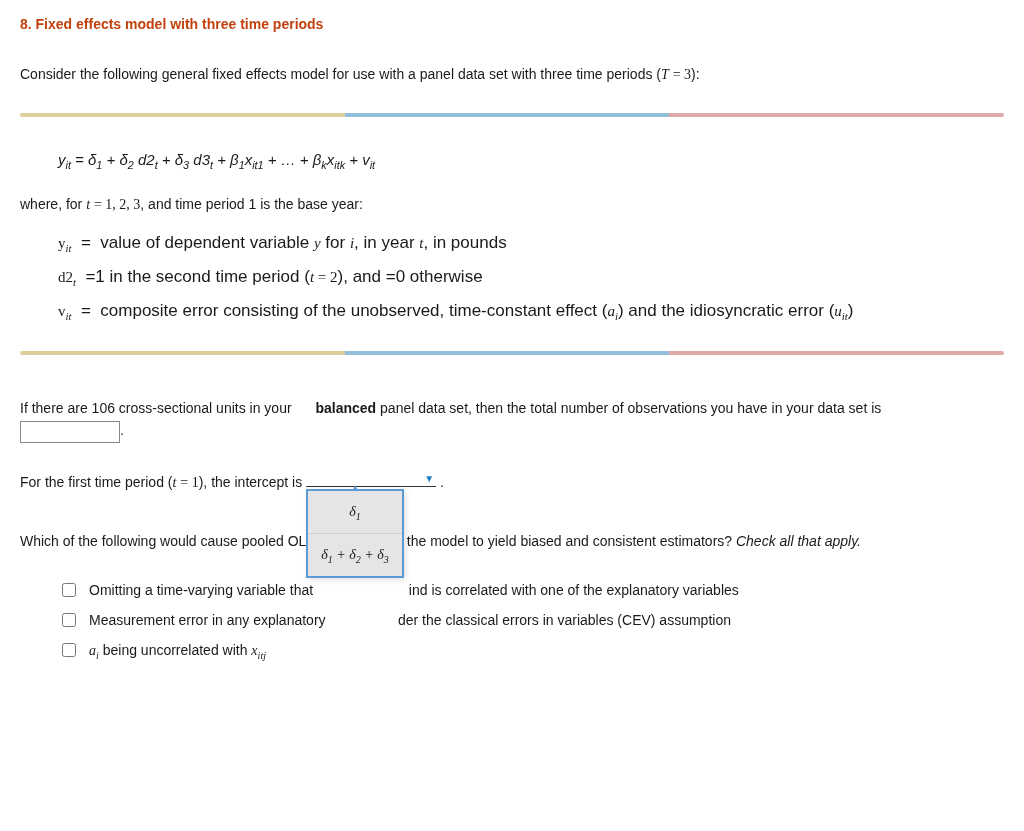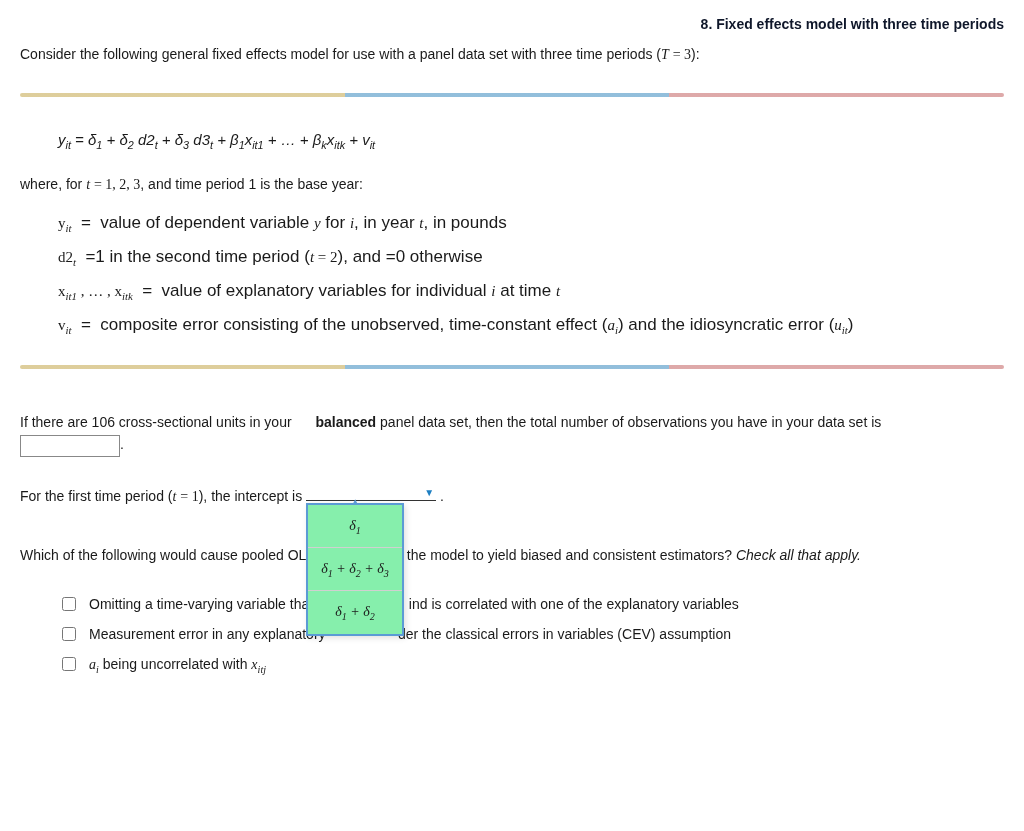--- a/index.html
+++ b/index.html
@@ -8,23 +8,22 @@
       font-size: 14px;
       margin: 0;
       padding: 16px 20px;
       color: #1a1a1a;
       background: #fff;
       width: 1024px;
     }
     .title {
       font-weight: bold;
       font-size: 14px;
-      color: #0f172a;
-      margin-bottom: 12px;
-      text-align: right;
+      color: #c2410c;
+      margin-bottom: 32px;
     }
     .para {
       font-size: 14px;
       margin: 12px 0 28px 0;
       line-height: 1.5;
     }
     .hrule {
       height: 4px;
       background: linear-gradient(to right,
         #d8c58a 0%, #d8c58a 33%,
@@ -95,21 +94,21 @@
       background: #fff;
       z-index: 10;
       font-family: "Times New Roman", serif;
       font-size: 14px;
       box-shadow: 2px 2px 6px rgba(0,0,0,0.12);
     }
     .dropdown-opt {
       padding: 10px 8px;
       border-bottom: 1px solid #d0d0d0;
       text-align: center;
-      background: #86efac;
+      background: #e5e5e5;
       cursor: pointer;
     }
     .dropdown-opt:last-child { border-bottom: none; }
     .dropdown-caret-up {
       position: absolute;
       top: -11px;
       left: 50%;
       transform: translateX(-50%);
       font-size: 10px;
       color: #5b9bd5;
@@ -142,21 +141,20 @@
 
 <div class="eqnblock">y<span class="sub">it</span> = δ<span class="sub">1</span> + δ<span class="sub">2</span> d2<span class="sub">t</span> + δ<span class="sub">3</span> d3<span class="sub">t</span> + β<span class="sub">1</span>x<span class="sub">it1</span> + … + β<span class="sub">k</span>x<span class="sub">itk</span> + v<span class="sub">it</span></div>
 
 <div class="para" style="margin-bottom:6px">
   where, for <span class="ital serif">t</span> <span class="serif">= 1, 2, 3</span>, and time period 1 is the base year:
 </div>
 
 <div class="deflist">
   <div class="defrow">y<span class="sub ital">it</span><span class="txtpart"> &nbsp;=&nbsp; value of dependent variable </span><span class="ital">y</span><span class="txtpart"> for </span><span class="ital">i</span><span class="txtpart">, in year </span><span class="ital">t</span><span class="txtpart">, in pounds</span></div>
   <div class="defrow">d2<span class="sub ital">t</span><span class="txtpart"> &nbsp;=1 in the second time period (</span><span class="ital">t</span> = 2<span class="txtpart">), and =0 otherwise</span></div>
-  <div class="defrow">x<span class="sub ital">it1</span> , … , x<span class="sub ital">itk</span><span class="txtpart"> &nbsp;=&nbsp; value of explanatory variables for individual </span><span class="ital">i</span><span class="txtpart"> at time </span><span class="ital">t</span></div>
   <div class="defrow">v<span class="sub ital">it</span><span class="txtpart"> &nbsp;=&nbsp; composite error consisting of the unobserved, time-constant effect (</span><span class="ital">a<span class="sub">i</span></span><span class="txtpart">) and the idiosyncratic error (</span><span class="ital">u<span class="sub">it</span></span><span class="txtpart">)</span></div>
 </div>
 
 <div class="hrule2"></div>
 
 <div class="q-section">
   <span>If there are 106 cross-sectional units in your </span><span class="bold">balanced</span><span> panel data set, then the total number of observations you have in your data set is</span>
   <br>
   <input class="numinput" type="text" value="" style=""><span>.</span>
 </div>
@@ -165,21 +163,20 @@
   <span>For the first time period (</span><span class="ital serif">t</span> <span class="serif">= 1</span><span>), the intercept is </span>
   <span class="rel-wrap">
     <span class="blankline">
       <span class="dd-caret">▼</span>
     </span>
     <span> .</span>
     <div class="dropdown-panel">
       <span class="dropdown-caret-up">▲</span>
       <div class="dropdown-opt ital">δ<span class="sub">1</span></div>
       <div class="dropdown-opt ital">δ<span class="sub">1</span> + δ<span class="sub">2</span> + δ<span class="sub">3</span></div>
-      <div class="dropdown-opt ital">δ<span class="sub">1</span> + δ<span class="sub">2</span></div>
     </div>
   </span>
 </div>
 
 <div class="q-section" style="margin-top:36px">
   <span>Which of the following would cause pooled OLS e<span style="visibility:hidden">stimation of t</span>the model to yield biased and consistent estimators? </span><span class="instr-ital">Check all that apply.</span>
 </div>
 
 <div class="checkrow">
   <input type="checkbox" style="">

